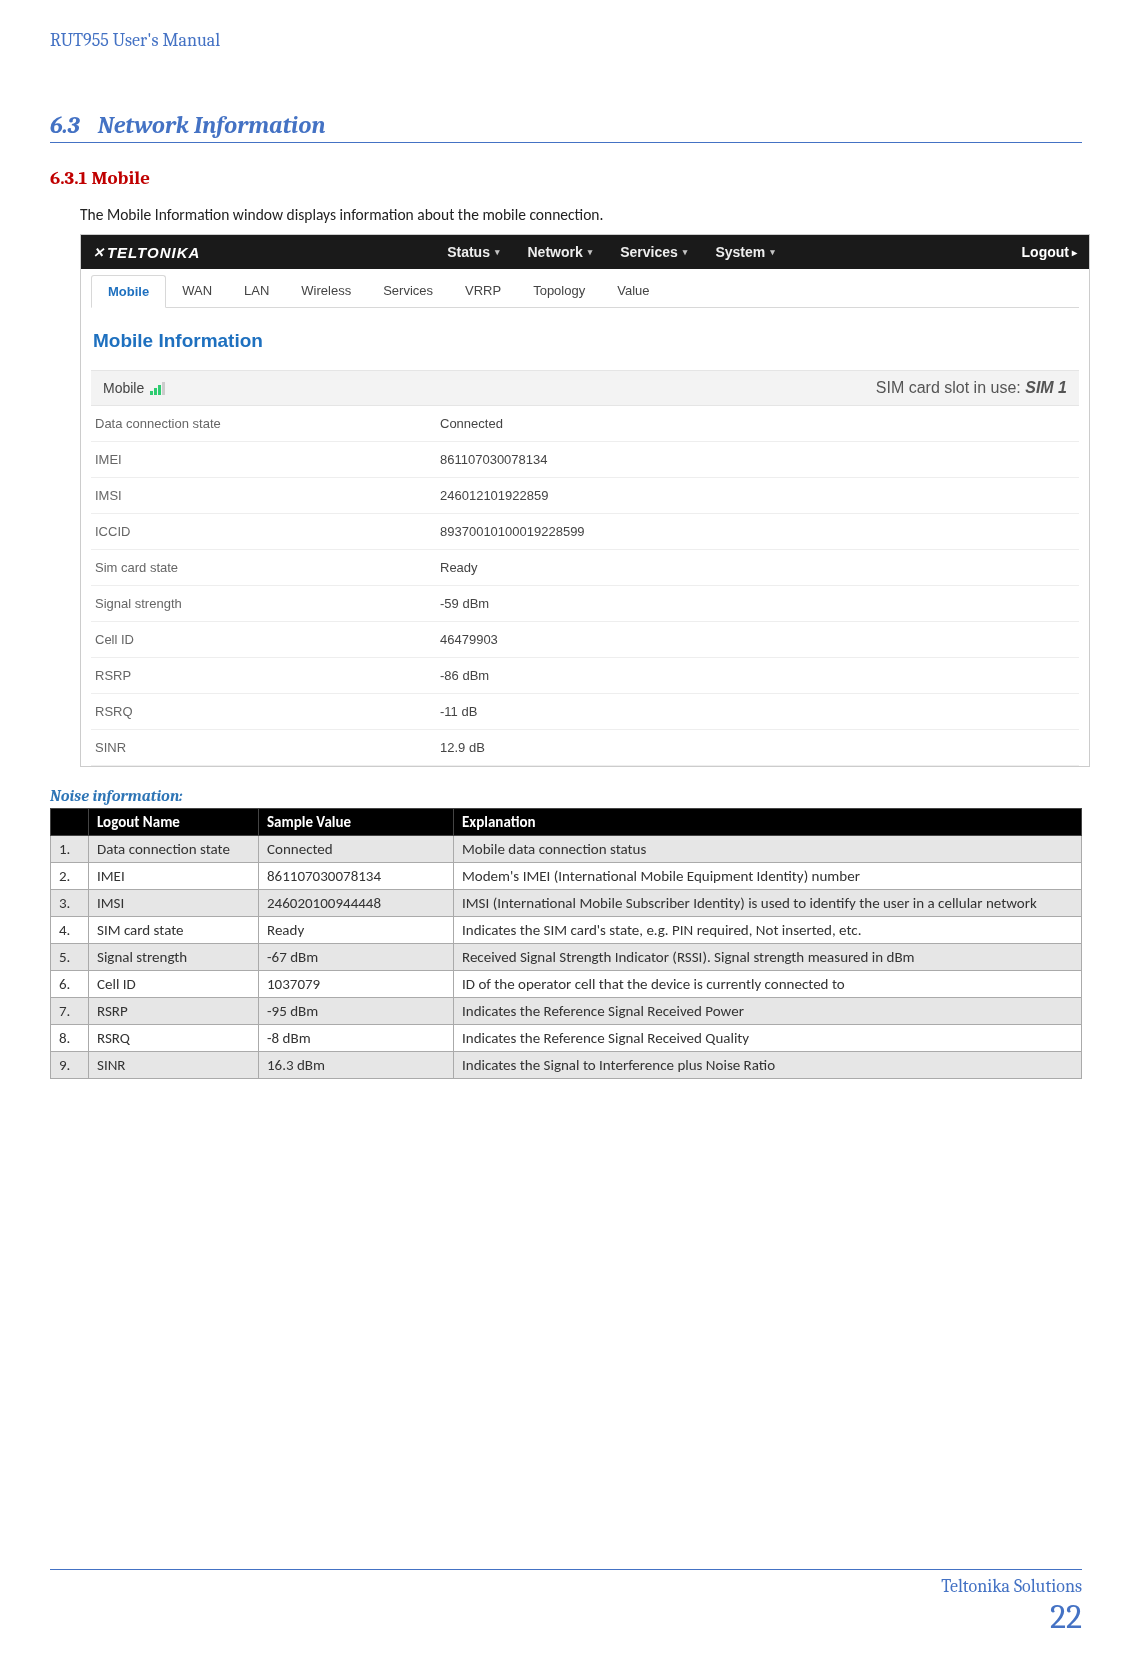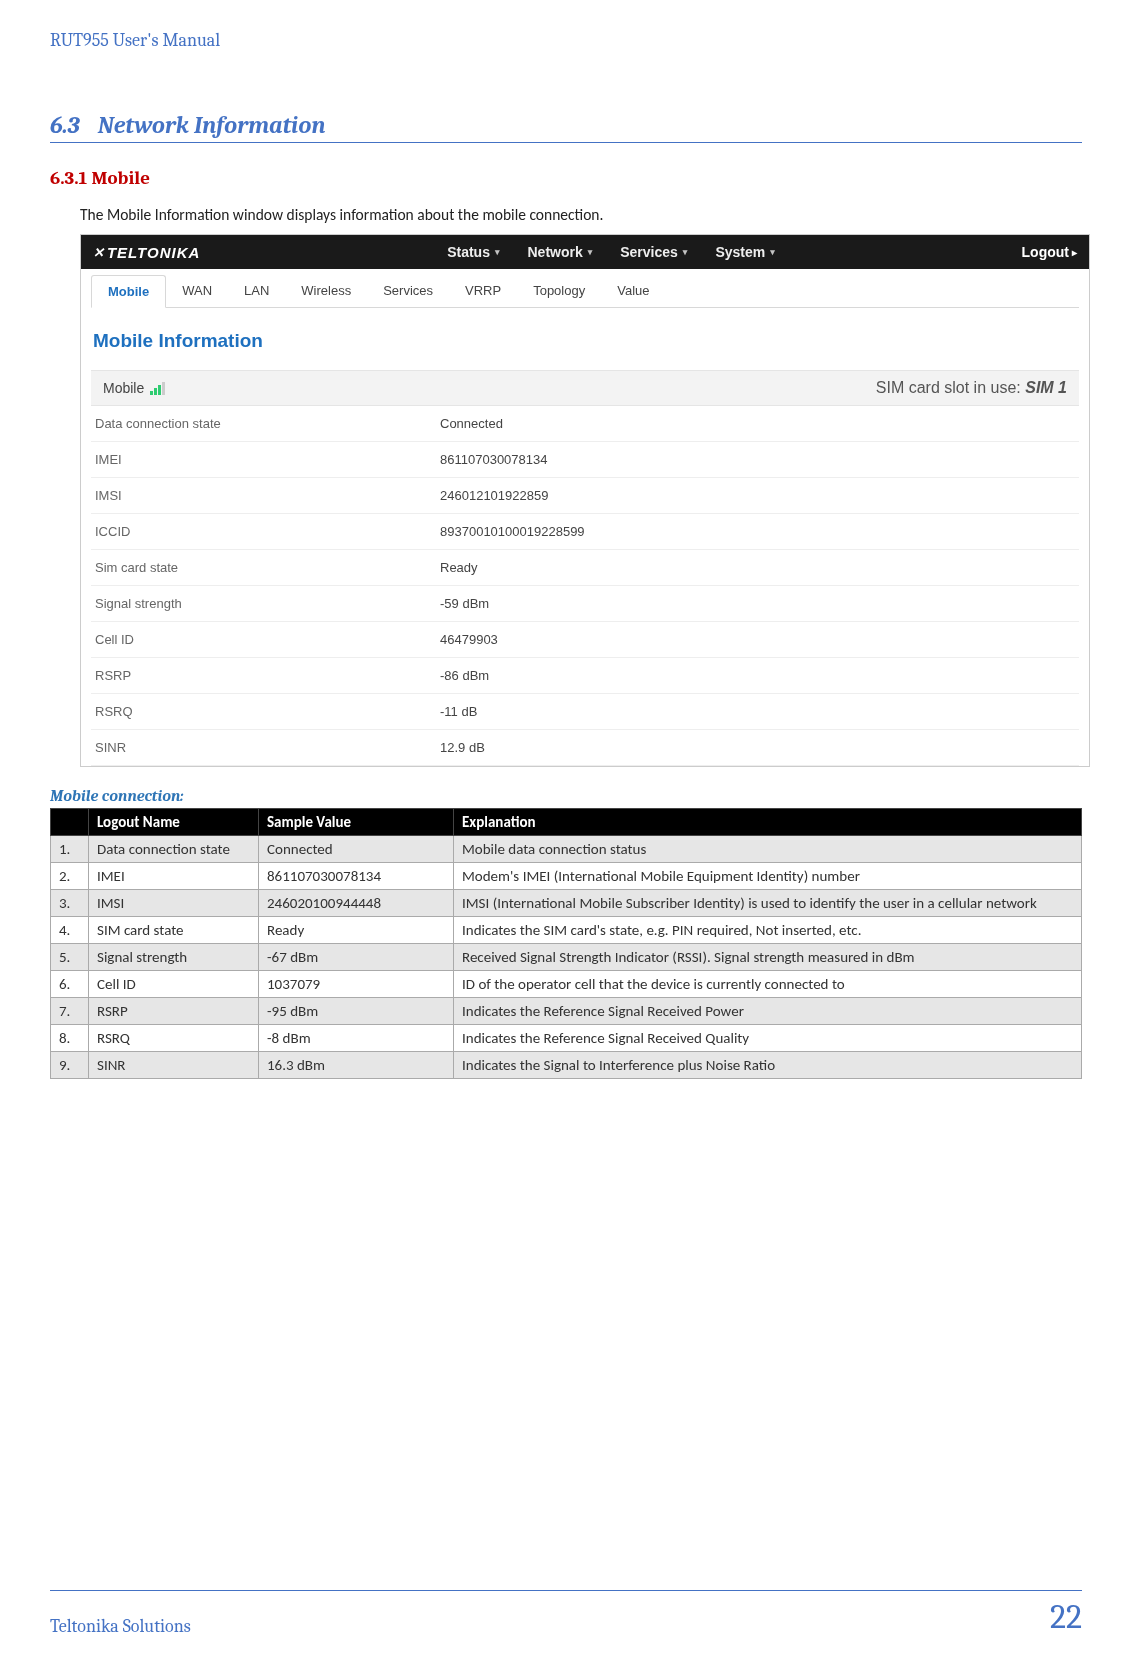--- a/index.html
+++ b/index.html
@@ -60,21 +60,21 @@
   table.ref td { border:1px solid #aaa; padding:4px 8px; vertical-align:top; }
   table.ref tr.odd td { background:#e6e6e6; }
   table.ref tr.even td { background:#fff; }
   table.ref td.num { text-align:left; width:38px;}
   table.ref td.fname { width:170px; }
   table.ref td.samp { width:195px; }
 
   
   .footdiv { position:absolute; bottom:30px; left:50px; right:50px; }
   .footdiv hr { border:none; border-top:1.5px solid #4472c4; margin-bottom:6px;}
-  .footrow { display:flex; justify-content:space-between; align-items:flex-end;}
+  .footrow { display:flex; justify-content:space-between; align-items:flex-end;flex-direction:column;}
   .footer-left { color:#4472c4; font-family: Cambria, Georgia, serif; font-size:18px;}
   .footer-pg { color:#4472c4; font-family: Cambria, Georgia, serif; font-size:34px;}
 </style>
 </head>
 <body>
 
 <div class="doc-header">RUT955 User's Manual</div>
 
 <div class="section-num-title">
   <span class="section-num">6.3</span><span>Network Information</span>
@@ -165,21 +165,21 @@
         <div class="k">RSRQ</div>
         <div class="v">-11 dB</div>
       </div>
     <div class="info-row">
         <div class="k">SINR</div>
         <div class="v">12.9 dB</div>
       </div>
   </div>
 </div>
 
-<div class="caption">Mobile connection:</div>
+<div class="caption">Noise information:</div>
 
 <table class="ref">
   <thead>
     <tr>
       <th class="hnum"></th>
       <th>Logout Name</th>
       <th>Sample  Value</th>
       <th>Explanation</th>
     </tr>
   </thead>

